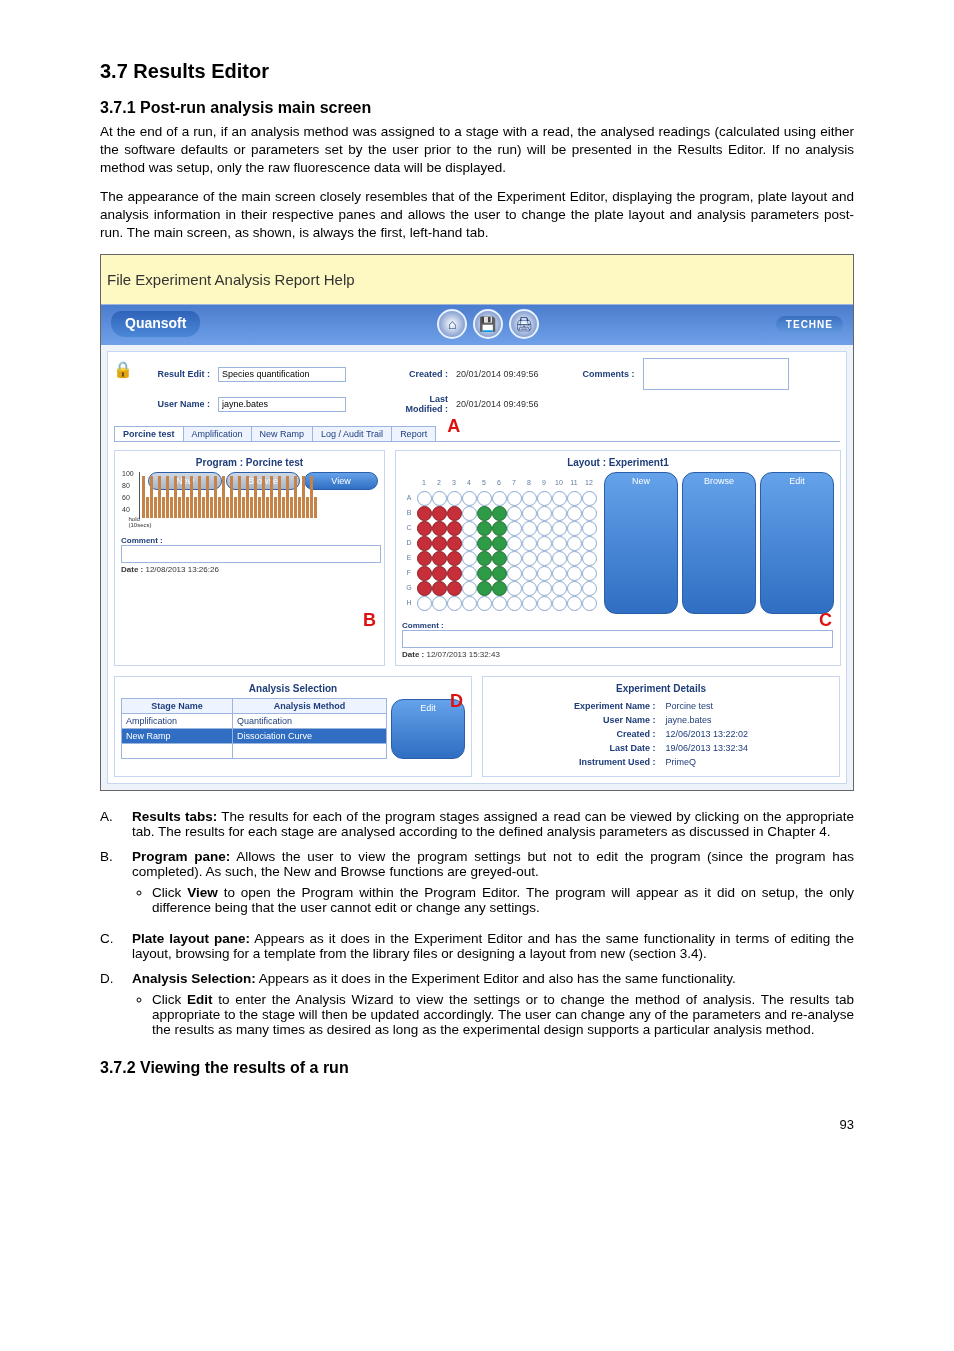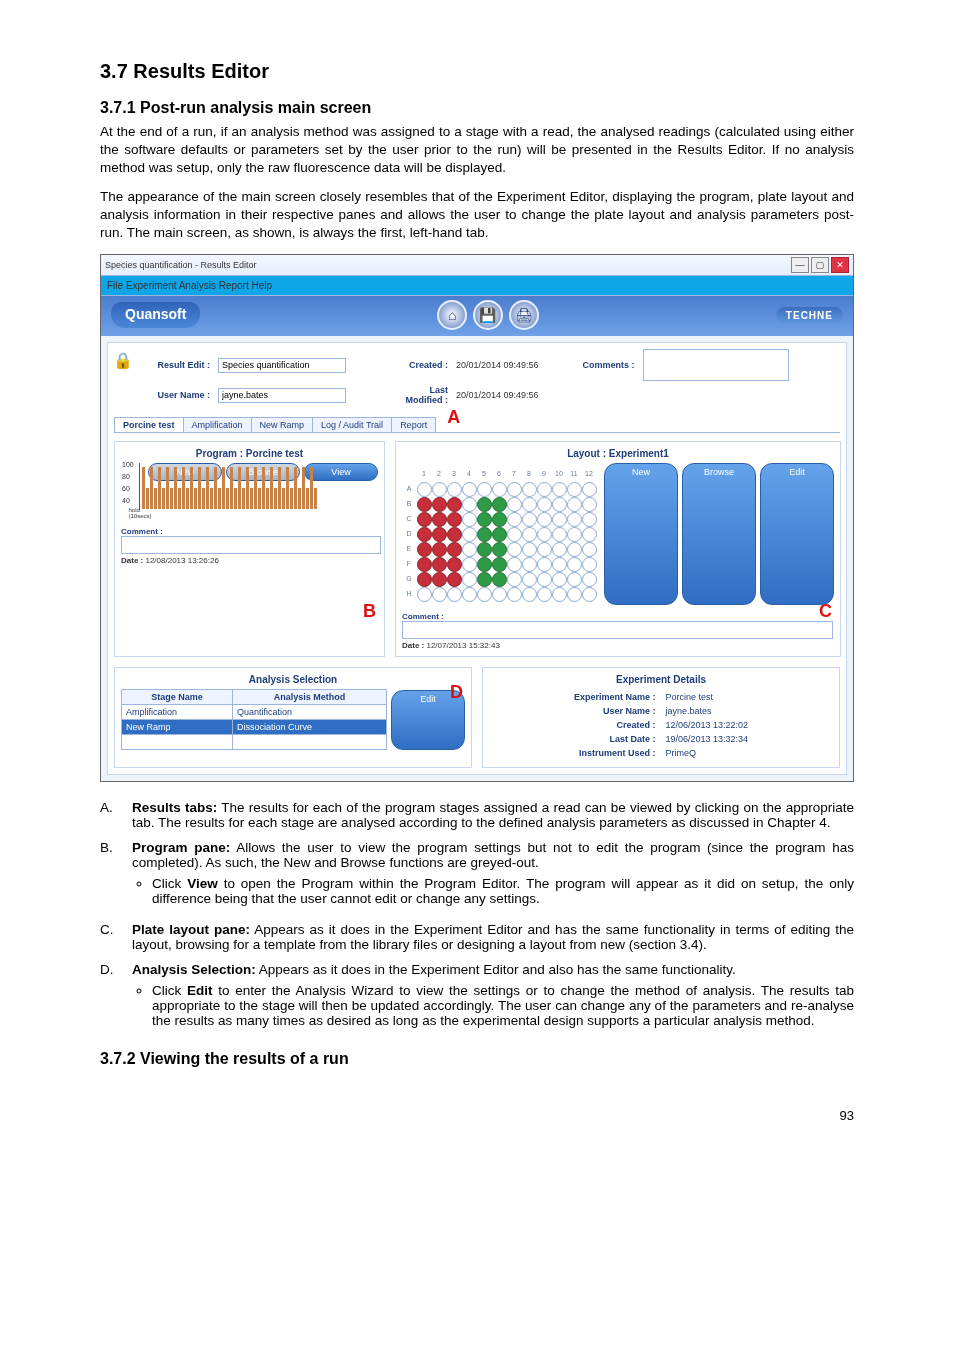--- a/index.html
+++ b/index.html
@@ -54,25 +54,25 @@
     color: #333;
   }
   .winctrls { display:flex; gap:2px; }
   .wc {
     width:16px; height:14px; border:1px solid #888;
     background:#eee; display:flex; align-items:center; justify-content:center;
     font-size:9px;
   }
   .wc.close { background:#d34; color:#fff; border-color:#a23; }
   .shot .menubar {
-    padding: 4px 6px;
-    font-size: 10px;
+    padding: 16px 6px;
+    font-size: 15px;
     color: #333;
     border-bottom: 1px solid #9bb5de;
-    background:#0ea5e9;
+    background:#fef9c3;
   }
   .shot .brandrow {
     display:flex; align-items:center; justify-content:space-between;
     padding: 4px 10px 6px 10px;
     background: linear-gradient(#4b7dce,#6fa0e8);
   }
   .brand {
     background: linear-gradient(#2f63b8,#4b88d8);
     color:#fff; font-size:14px; font-weight:bold;
     padding: 4px 14px 6px 14px;
@@ -234,28 +234,20 @@
 
   <h2>3.7  Results Editor</h2>
 
   <h3>3.7.1  Post-run analysis main screen</h3>
 
   <p>At the end of a run, if an analysis method was assigned to a stage with a read, the analysed readings (calculated using either the software defaults or parameters set by the user prior to the run) will be presented in the Results Editor. If no analysis method was setup, only the raw fluorescence data will be displayed.</p>
   <p>The appearance of the main screen closely resembles that of the Experiment Editor, displaying the program, plate layout and analysis information in their respective panes and allows the user to change the plate layout and analysis parameters post-run. The main screen, as shown, is always the first, left-hand tab.</p>
 
   <div class="shot">
 
-    <div class="titlebar">
-      <span>Species quantification - Results Editor</span>
-      <span class="winctrls">
-        <span class="wc">—</span>
-        <span class="wc">▢</span>
-        <span class="wc close">✕</span>
-      </span>
-    </div>
 
     <div class="menubar">File   Experiment   Analysis   Report   Help</div>
 
     <div class="brandrow">
       <span class="brand">Quansoft</span>
       <span class="roundbtns">
         <span class="rbtn">⌂</span>
         <span class="rbtn">💾</span>
         <span class="rbtn">🖨</span>
       </span>

